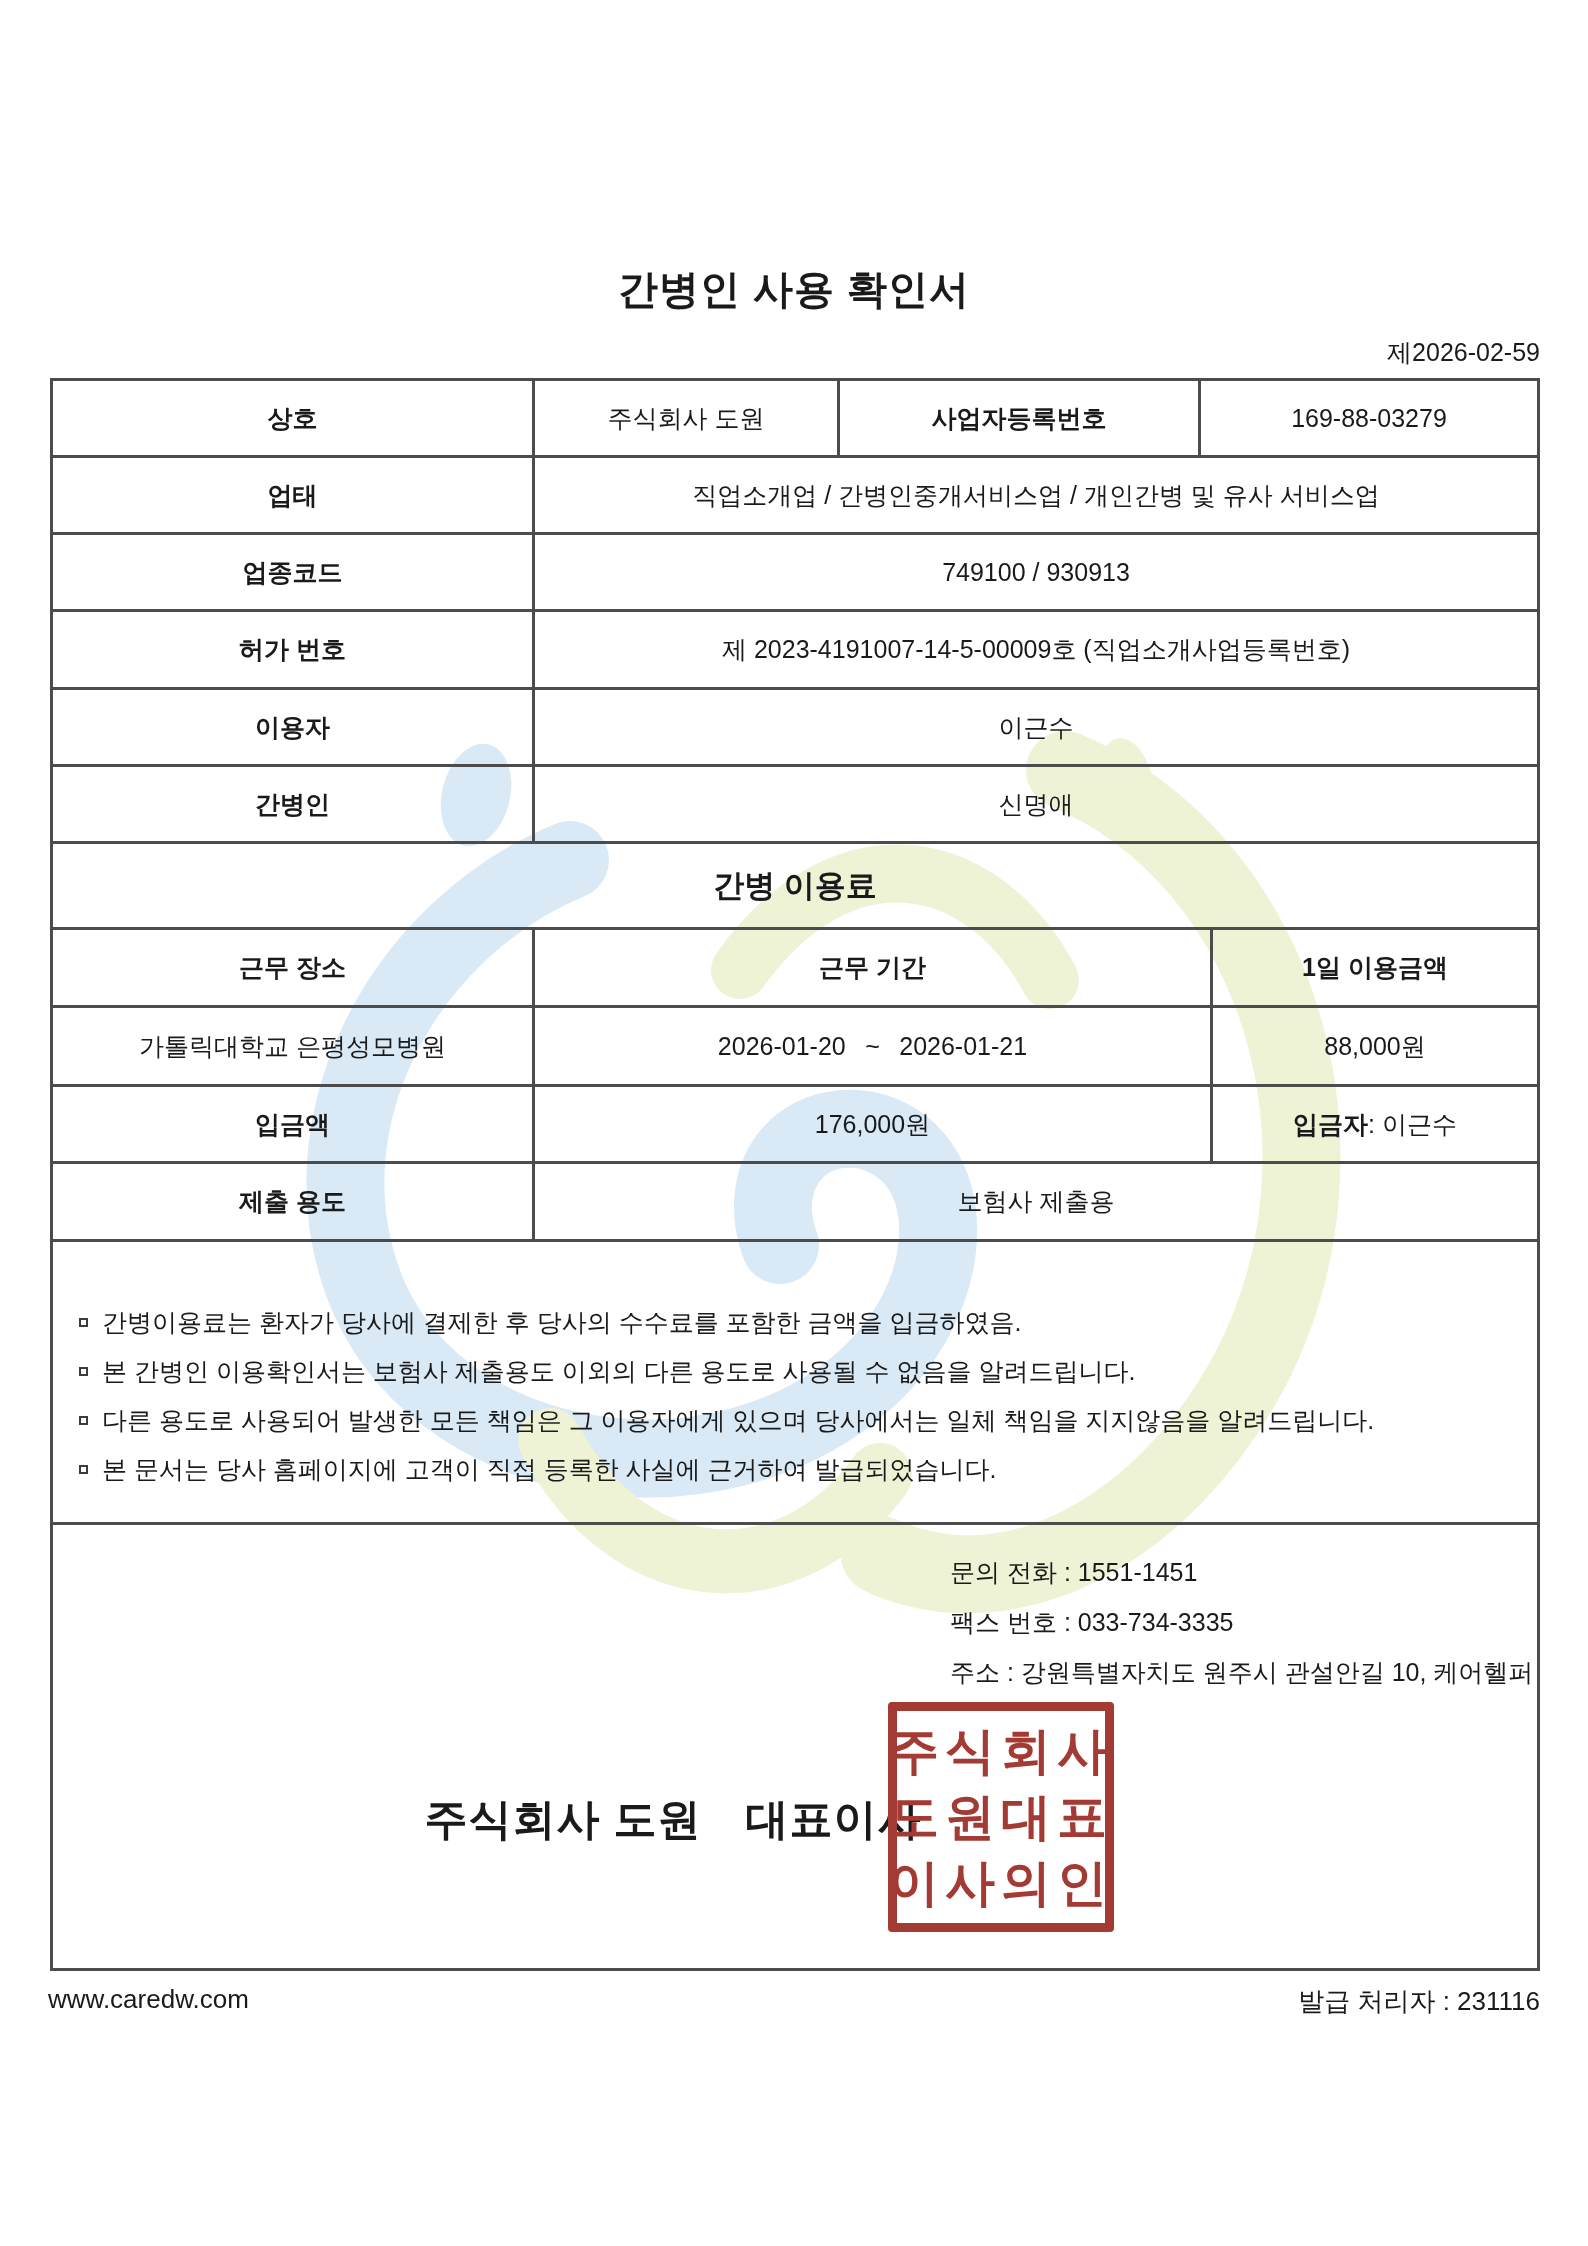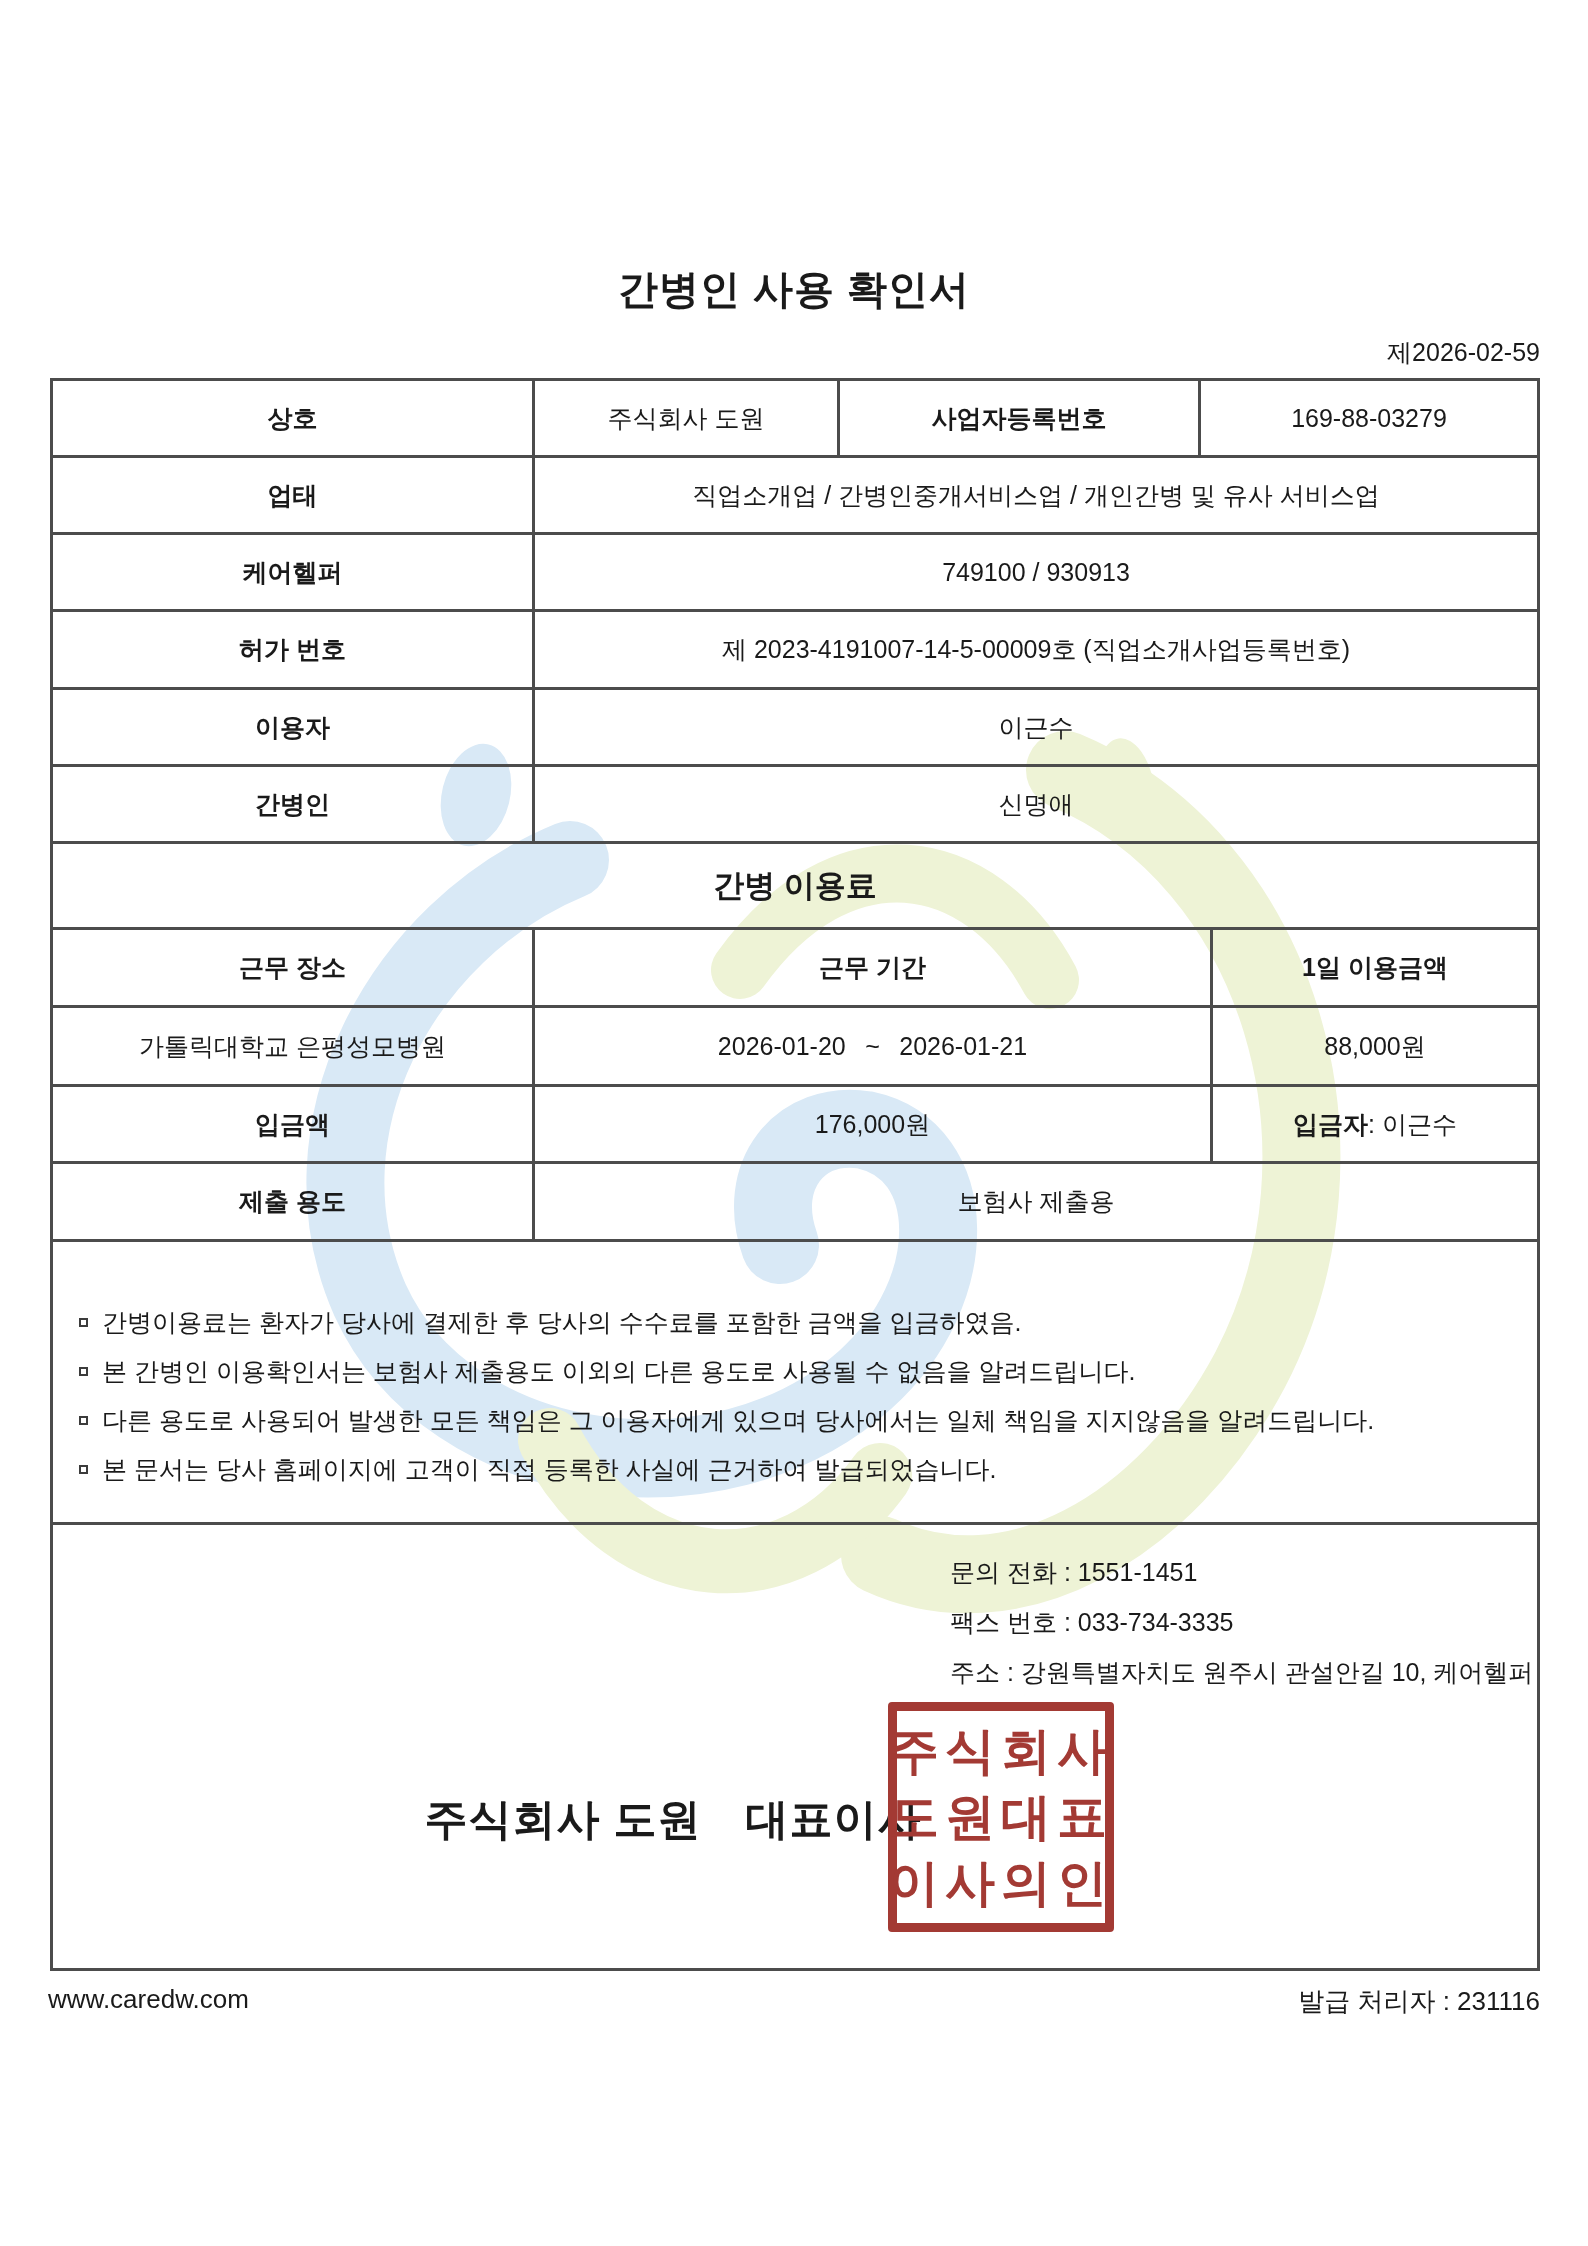--- a/index.html
+++ b/index.html
@@ -109,21 +109,21 @@
       <div class="cell cC1 lab">사업자등록번호</div>
       <div class="cell grow">169-88-03279</div>
     </div>
 
     <div class="row h77">
       <div class="cell cA lab">업태</div>
       <div class="cell grow">직업소개업 / 간병인중개서비스업 / 개인간병 및 유사 서비스업</div>
     </div>
 
     <div class="row h77">
-      <div class="cell cA lab">케어헬퍼</div>
+      <div class="cell cA lab">업종코드</div>
       <div class="cell grow">749100 / 930913</div>
     </div>
 
     <div class="row h78">
       <div class="cell cA lab">허가 번호</div>
       <div class="cell grow">제 2023-4191007-14-5-00009호 (직업소개사업등록번호)</div>
     </div>
 
     <div class="row h77">
       <div class="cell cA lab">이용자</div>

